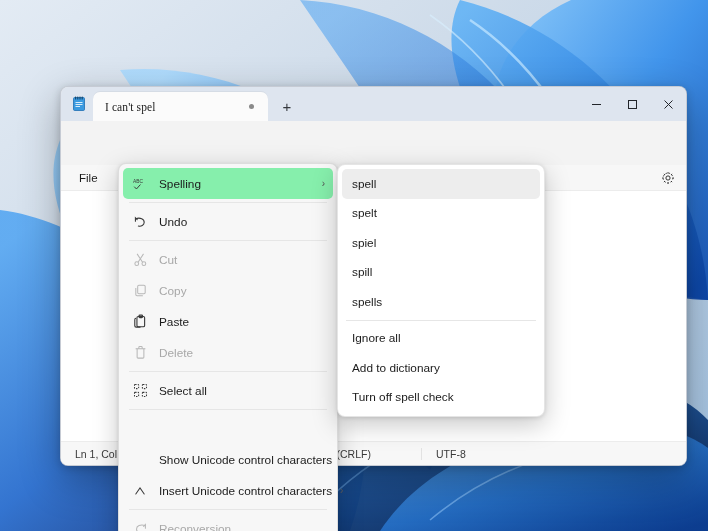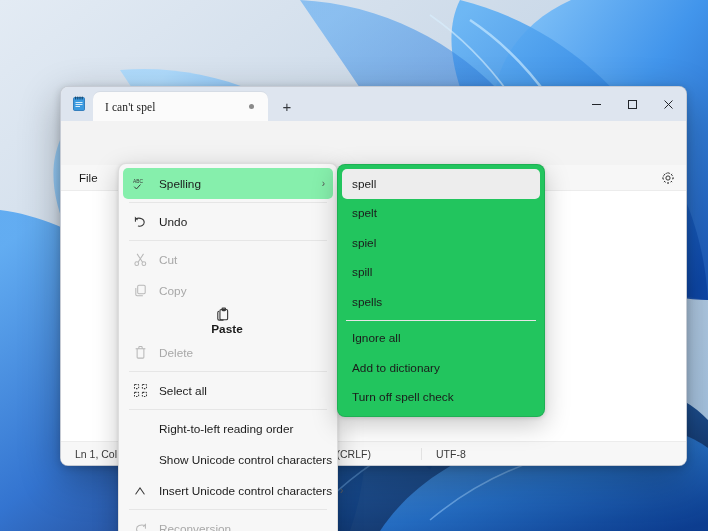--- a/index.html
+++ b/index.html
@@ -202,21 +202,21 @@
     display: flex;
     align-items: center;
     padding: 0 8px 0 6px;
     border-radius: 5px;
     font-size: 11.8px;
     color: #1b1b1b;
     white-space: nowrap;
   }
   .ctx-item.highlight { background: #86efac; }
   .ctx-item.disabled  { color: #a8a8a8; }
-  .ctx-item.bold      { font-weight: bold; flex-direction: column; }
+  .ctx-item.bold      { font-weight: normal; }
   .ctx-icon {
     width: 22px;
     min-width: 22px;
     height: 16px;
     margin-right: 8px;
     display: flex;
     align-items: center;
     justify-content: center;
     color: #3a3a3a;
   }
@@ -234,21 +234,21 @@
     background: #e6e6e6;
     margin: 3px 6px;
   }
 
   
   #spelling-submenu {
     position: absolute;
     left: 337px;
     top: 164px;
     width: 208px;
-    background: #22c55e;
+    background: #ffffff;
     border: 1px solid rgba(0,0,0,0.10);
     border-radius: 8px;
     box-shadow: 0 8px 26px rgba(0,0,0,0.22), 0 1px 4px rgba(0,0,0,0.12);
     padding: 4px;
     z-index: 40;
   }
   .sub-item {
     height: 29.5px;
     display: flex;
     align-items: center;
@@ -478,21 +478,20 @@
           <rect x="10" y="10" width="4.4" height="4.4" rx="0.6" stroke-dasharray="1.6 1.3"></rect>
         </svg>
       </span>
       <span class="ctx-label">Select all</span>
     </div>
 
     <div class="ctx-sep"></div>
 
     <div class="ctx-item">
       <span class="ctx-icon blank"></span>
-      <span class="ctx-label">Right-to-left reading order</span>
     </div>
 
     <div class="ctx-item">
       <span class="ctx-icon blank"></span>
       <span class="ctx-label">Show Unicode control characters</span>
     </div>
 
     <div class="ctx-item">
       <span class="ctx-icon">
         <svg width="14" height="14" viewBox="0 0 16 16" fill="none" stroke="currentColor" stroke-width="1.15" stroke-linecap="round">

